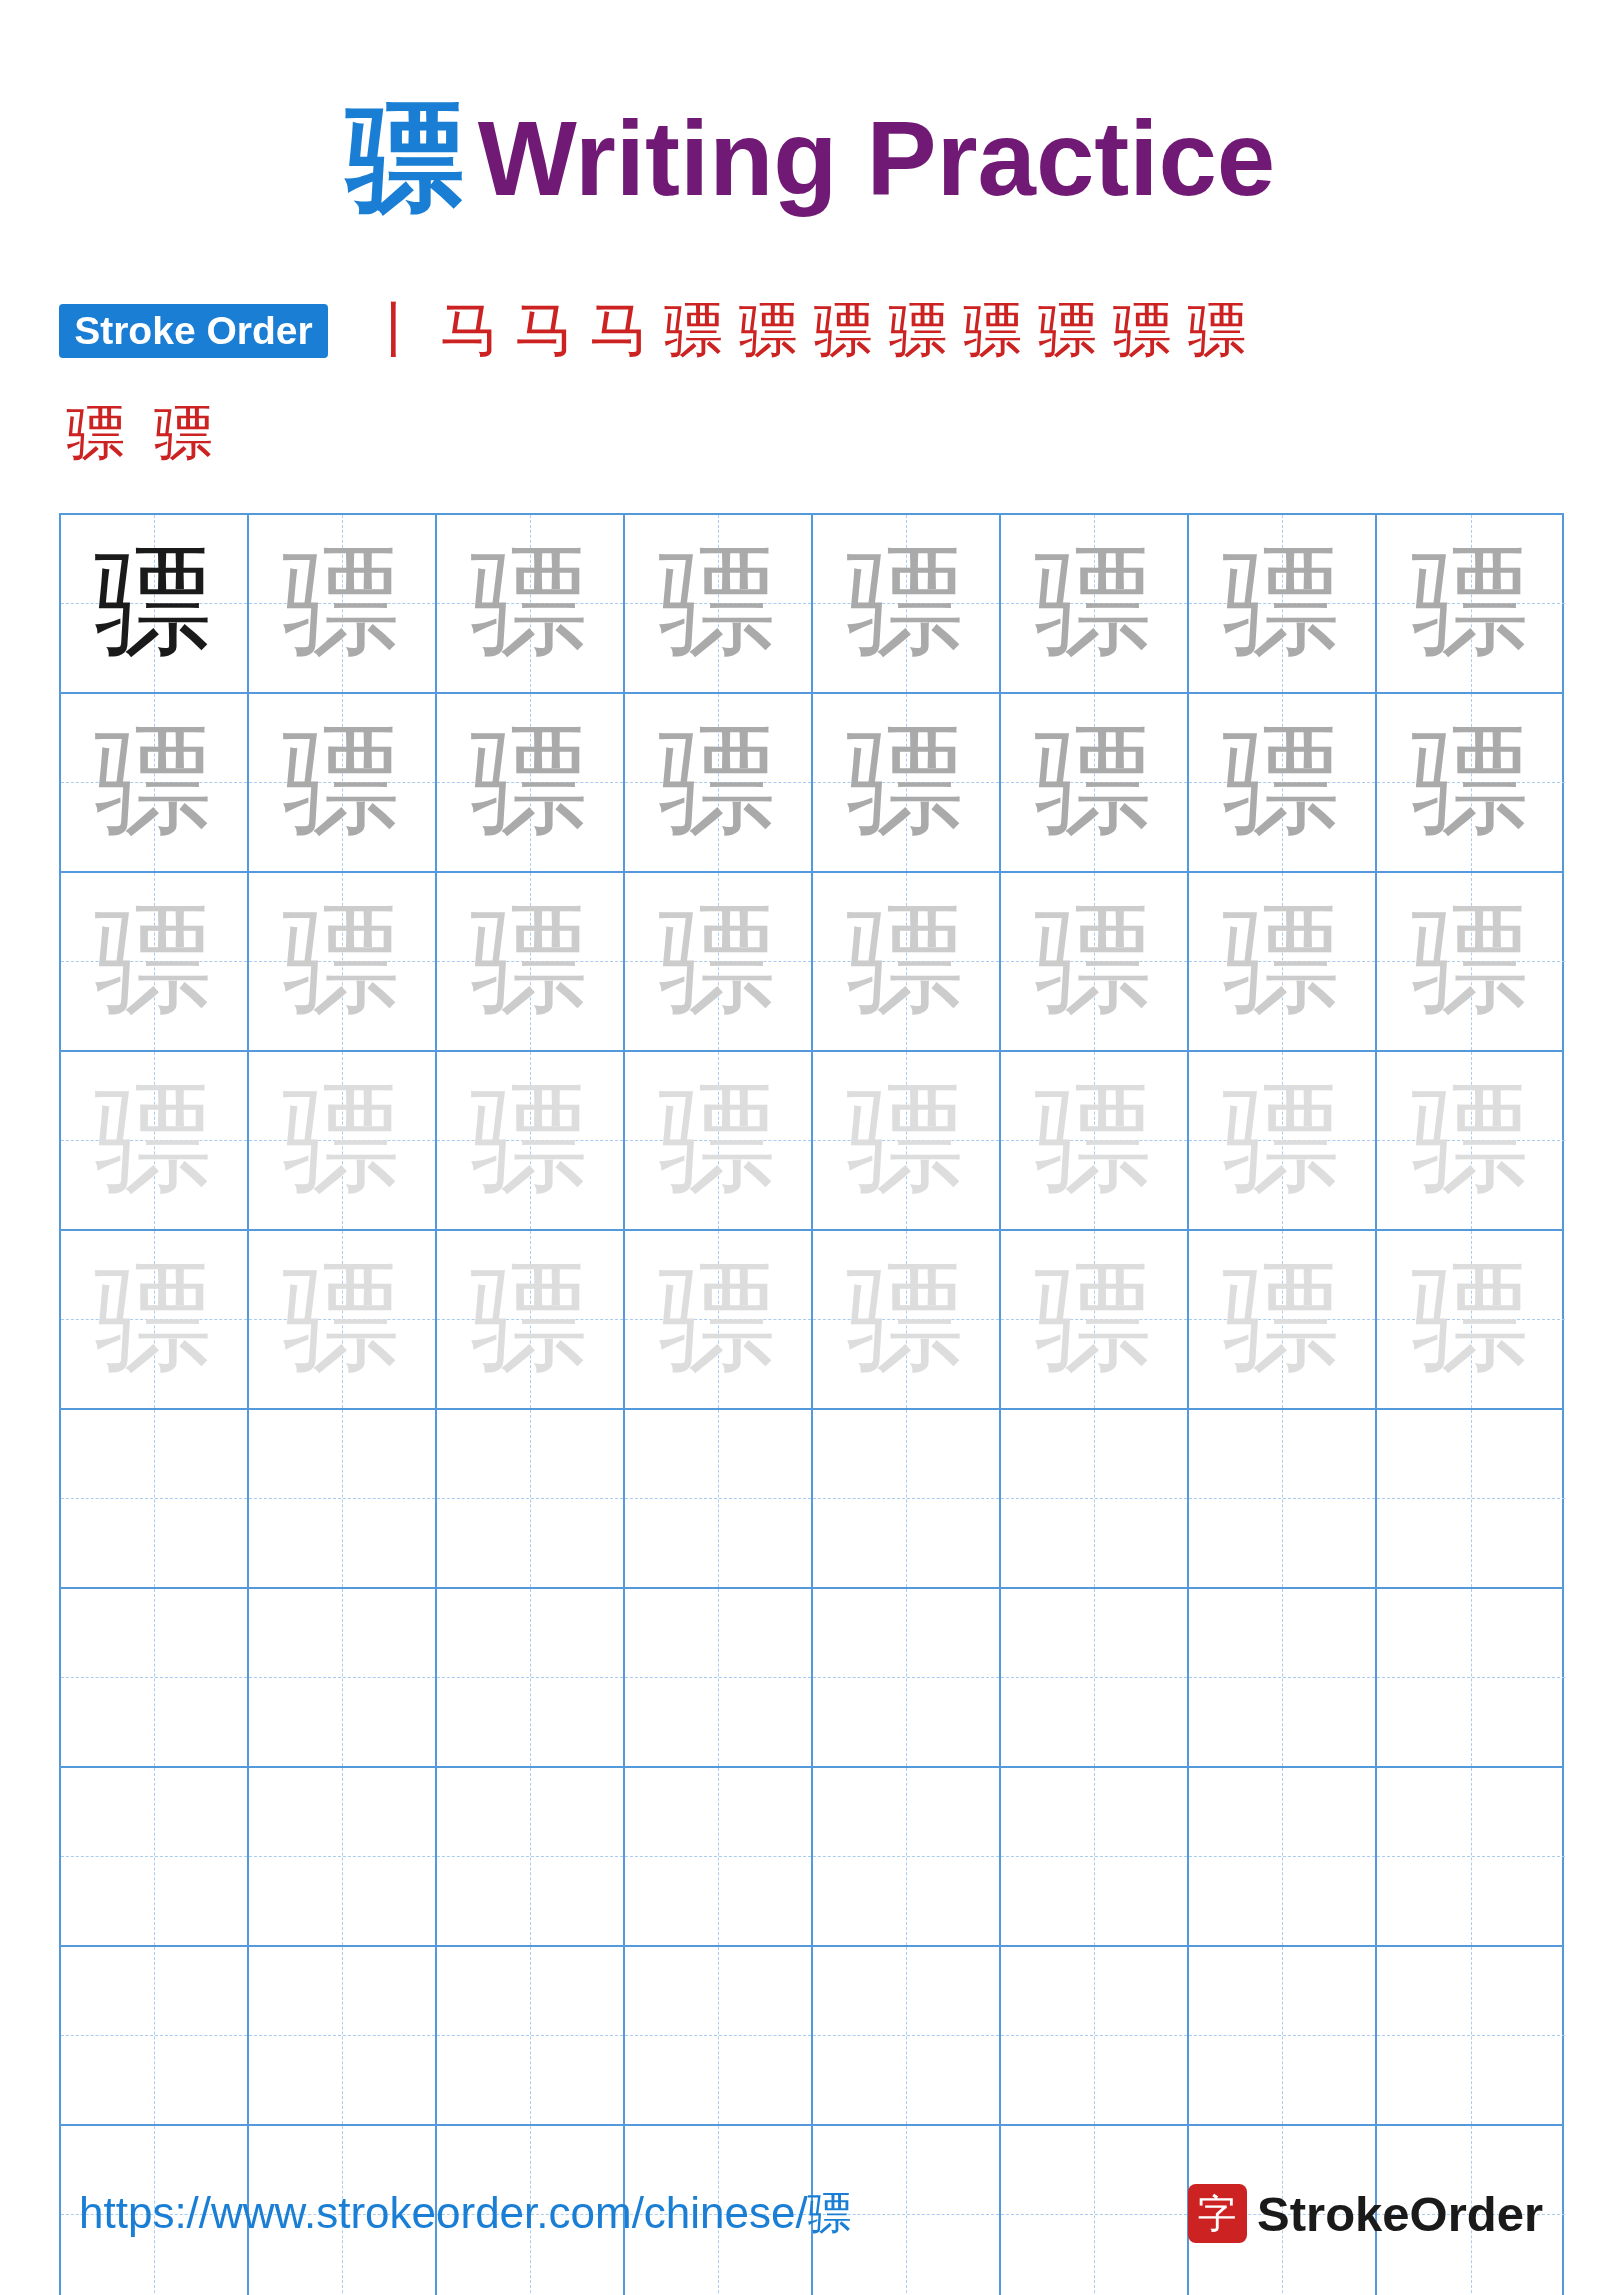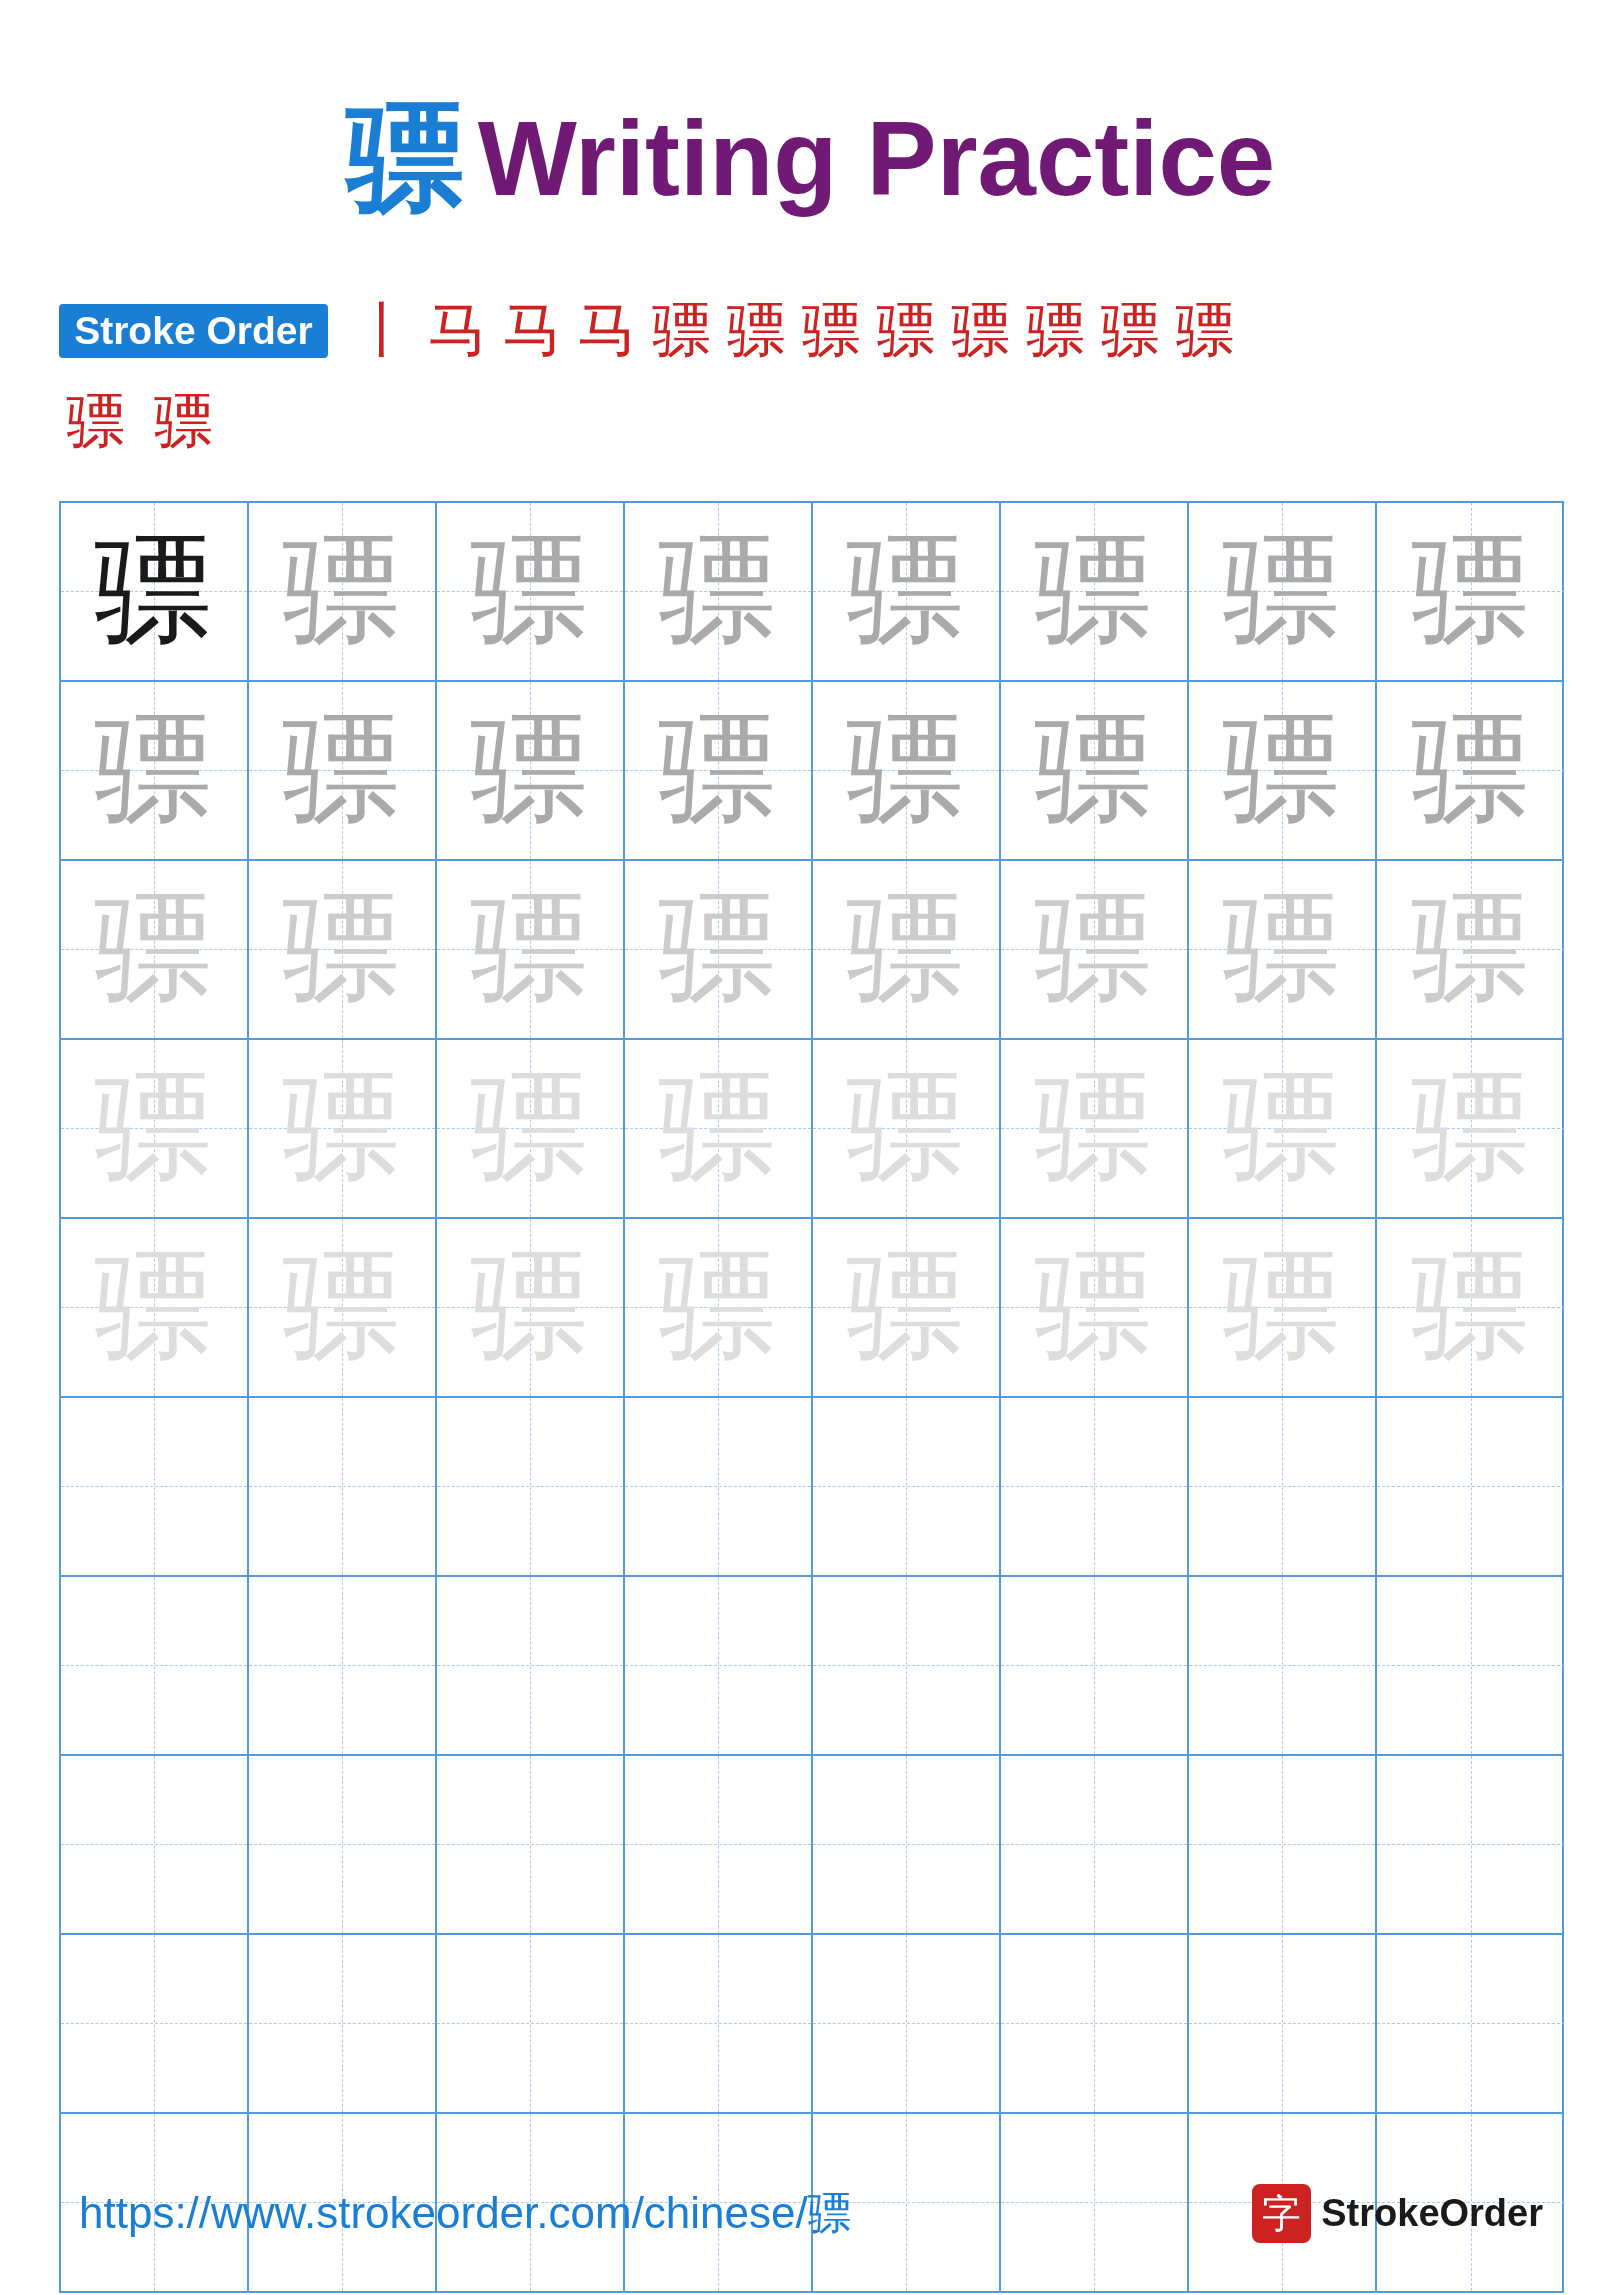--- a/index.html
+++ b/index.html
@@ -43,21 +43,21 @@
       font-family: Arial, sans-serif;
     }
 
     
     .stroke-order-section {
       width: 1505px;
       margin-top: 52px;
       display: flex;
       flex-wrap: wrap;
       align-items: center;
-      gap: 4px;
+      gap: 16px;
     }
 
     .stroke-order-badge {
       background: #1a7fd4;
       color: #fff;
       font-size: 39px;
       font-family: Arial, sans-serif;
       font-weight: bold;
       padding: 5.2px 15.7px;
       border-radius: 3.9px;
@@ -185,21 +185,21 @@
       border-radius: 7.9px;
       display: flex;
       align-items: center;
       justify-content: center;
       color: #fff;
       font-size: 39px;
       font-family: serif;
     }
 
     .footer-logo-text {
-      font-size: 38px;
+      font-size: 49px;
       font-weight: bold;
       color: #1a1a1a;
       font-family: Arial, sans-serif;
     }
 
     .empty-row .grid-cell {
       
     }
   </style>
 </head>

